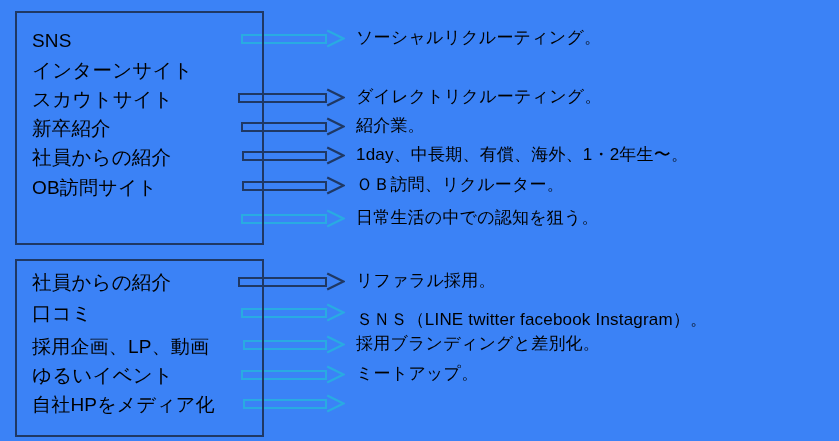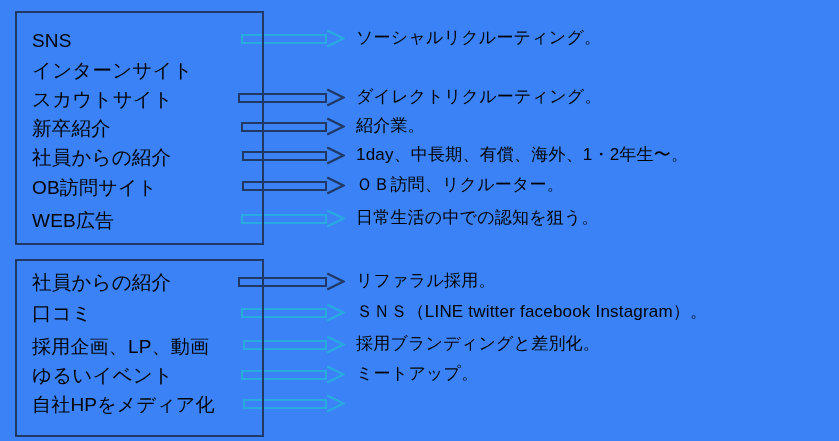--- a/index.html
+++ b/index.html
@@ -83,21 +83,20 @@
 <div id="canvas">
 
   <div class="group-box" id="box-upper"></div>
 
   <div class="src-label latin" style="top:31px">SNS</div>
   <div class="src-label" style="top:61px">インターンサイト</div>
   <div class="src-label" style="top:119px">新卒紹介</div>
   <div class="src-label" style="top:90px">スカウトサイト</div>
   <div class="src-label" style="top:148px">社員からの紹介</div>
   <div class="src-label latin" style="top:178px">OB訪問サイト</div>
-  <div class="src-label latin" style="top:211px">WEB広告</div>
 
   <div class="arrow blue" style="left:241px; top:29px; width:104px">
     <div class="shaft" style="width:86px"></div>
     <div class="head" style="left:85px">
       <svg width="19" height="19" viewBox="0 0 19 19">
           <path d="M1.2,1.4 L17.4,9.5 L1.2,17.6" fill="none" stroke="#29ABE2" stroke-width="2.2" stroke-linejoin="miter"></path>
         </svg>
     </div>
   </div>
 
@@ -200,20 +199,20 @@
   <div class="arrow blue" style="left:243px; top:394px; width:102px">
     <div class="shaft" style="width:84px"></div>
     <div class="head" style="left:83px">
       <svg width="19" height="19" viewBox="0 0 19 19">
           <path d="M1.2,1.4 L17.4,9.5 L1.2,17.6" fill="none" stroke="#29ABE2" stroke-width="2.2" stroke-linejoin="miter"></path>
         </svg>
     </div>
   </div>
 
   <div class="dst-label" style="top:272px">リファラル採用。</div>
-  <div class="dst-label" style="top:303px">ＳＮＳ（LINE twitter facebook Instagram）。</div>
+  <div class="dst-label" style="top:311px">ＳＮＳ（LINE twitter facebook Instagram）。</div>
   <div class="dst-label" style="top:335px">採用ブランディングと差別化。</div>
   <div class="dst-label" style="top:365px">ミートアップ。</div>
 
   <div class="conn navy" style="left:261.5px; top:11px;  height:234px;"></div>
   <div class="conn navy" style="left:261.5px; top:259px; height:178px;"></div>
 
 </div>
 
 </body></html>

